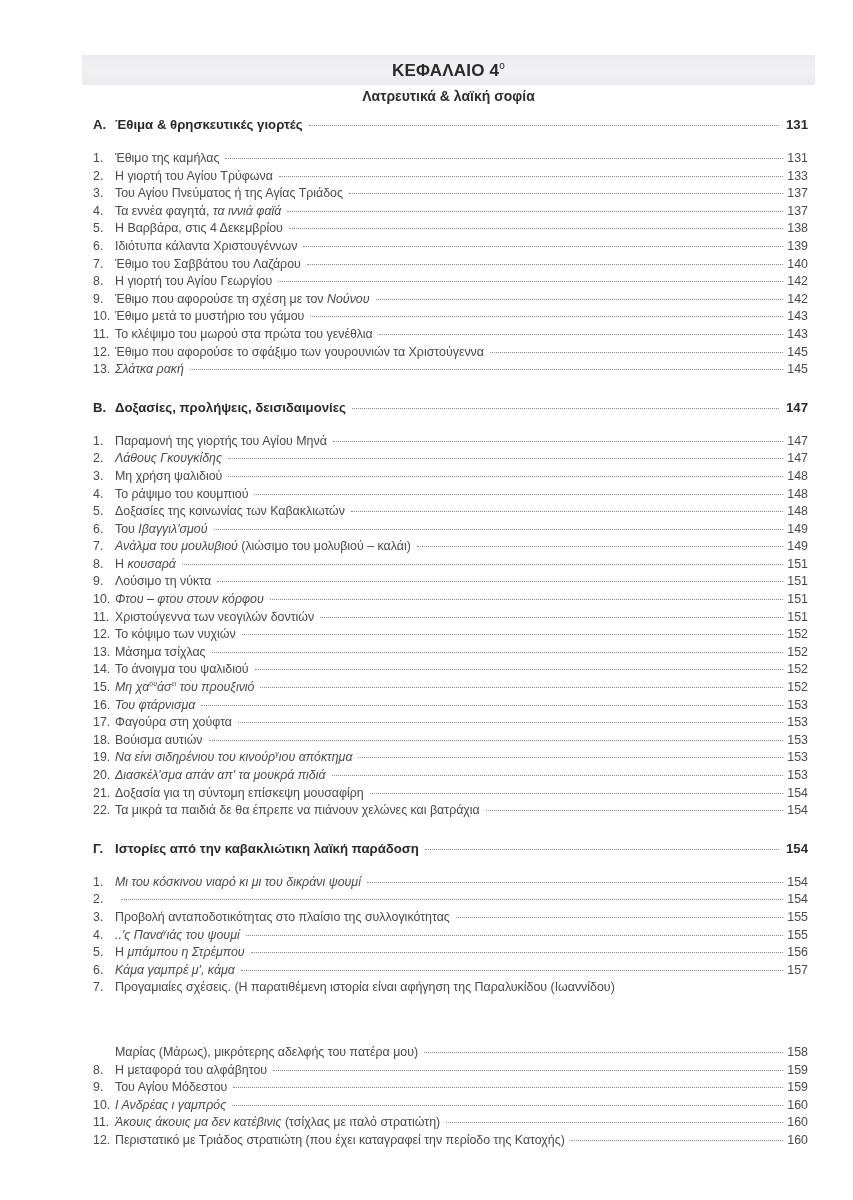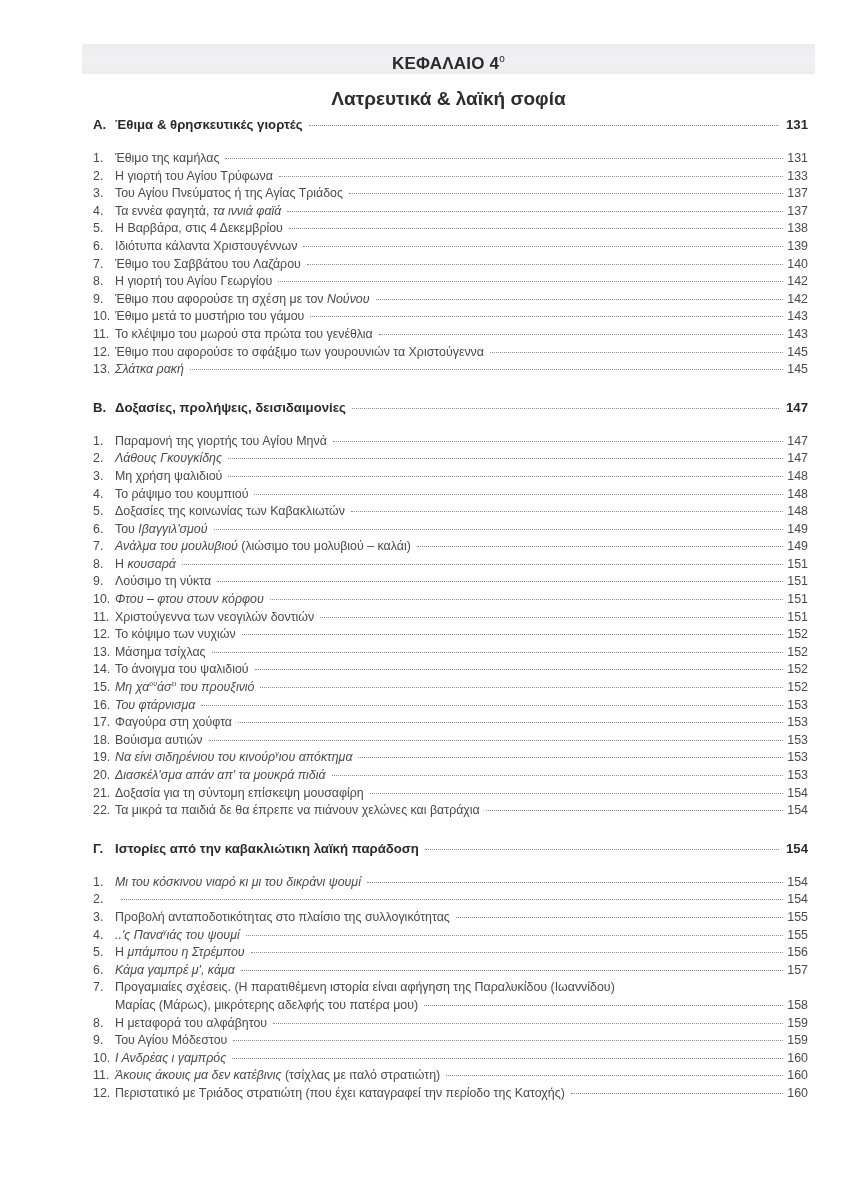--- a/index.html
+++ b/index.html
@@ -2,33 +2,33 @@
 <html><head>
 <meta charset="utf-8">
 <style>
   html, body { margin: 0; padding: 0; background: #ffffff; }
   body {
     width: 853px; height: 1200px; position: relative; overflow: hidden;
     font-family: "DejaVu Sans", "Liberation Sans", sans-serif;
     color: #3a3a3a;
   }
   .header-band {
-    position: absolute; left: 82px; top: 44px; width: 733px; height: 30px;
+    position: absolute; left: 82px; top: 55px; width: 733px; height: 30px;
     background: linear-gradient(to bottom, #ececee 0%, #f1f1f3 50%, #ececef 100%);
-    display: flex; align-items: flex-end; justify-content: center;
+    display: flex; align-items: center; justify-content: center;
   }
   .chapter-title {
     font-family: "Liberation Sans", sans-serif;
     font-weight: bold; font-size: 17px; color: #2a2a2a; letter-spacing: 0.2px;
   }
   .chapter-title sup { font-size: 10px; font-weight: normal; vertical-align: 7px; }
   .subtitle {
     position: absolute; left: 82px; width: 733px; top: 88px; text-align: center;
     font-family: "Liberation Sans", sans-serif;
-    font-weight: bold; font-size: 19px; color: #2d2d2d;
+    font-weight: bold; font-size: 14px; color: #2d2d2d;
   }
   .toc { position: absolute; left: 93px; top: 117px; width: 715px; }
   .section-head {
     display: flex; align-items: baseline; height: 22px;
     font-family: "Liberation Sans", sans-serif;
     font-weight: bold; font-size: 13.2px; color: #2a2a2a;
   }
   .section-head .letter { width: 22px; flex: none; }
   .row {
     display: flex; align-items: baseline; height: 17.6px;
@@ -41,21 +41,21 @@
   .leader {
     flex: 1; margin: 0 3px 0 6px;
     border-bottom: 1px dotted #8a8a8a; height: 0; position: relative; top: -3px;
   }
   .page { flex: none; text-align: right; min-width: 22px; }
   .section-head .page { min-width: 26px; }
   .gap-after-head { height: 12px; }
   .gap-between { height: 20px; }
   .row.two-line { height: auto; align-items: flex-start; flex-direction: column; }
   .row.two-line .line1 { display: flex; width: 100%; height: 17.6px; align-items: baseline; }
-  .row.two-line .line2 { display: flex; width: 100%; height: 17.6px; align-items: baseline; padding-left: 22px; box-sizing: border-box; }
+  .row.two-line .line2 { display: flex; width: 100%; height: 17.6px; align-items: baseline; padding-left: 22px; box-sizing: border-box; margin-top: 47px; }
   sup.s { font-size: 7px; vertical-align: 5px; font-style: italic; }
 </style>
 </head>
 <body>
 
 <div class="header-band">
   <span class="chapter-title"><span>ΚΕΦΑΛΑΙΟ 4</span><sup>ο</sup></span>
 </div>
 <div class="subtitle">Λατρευτικά &amp; λαϊκή σοφία</div>
 

